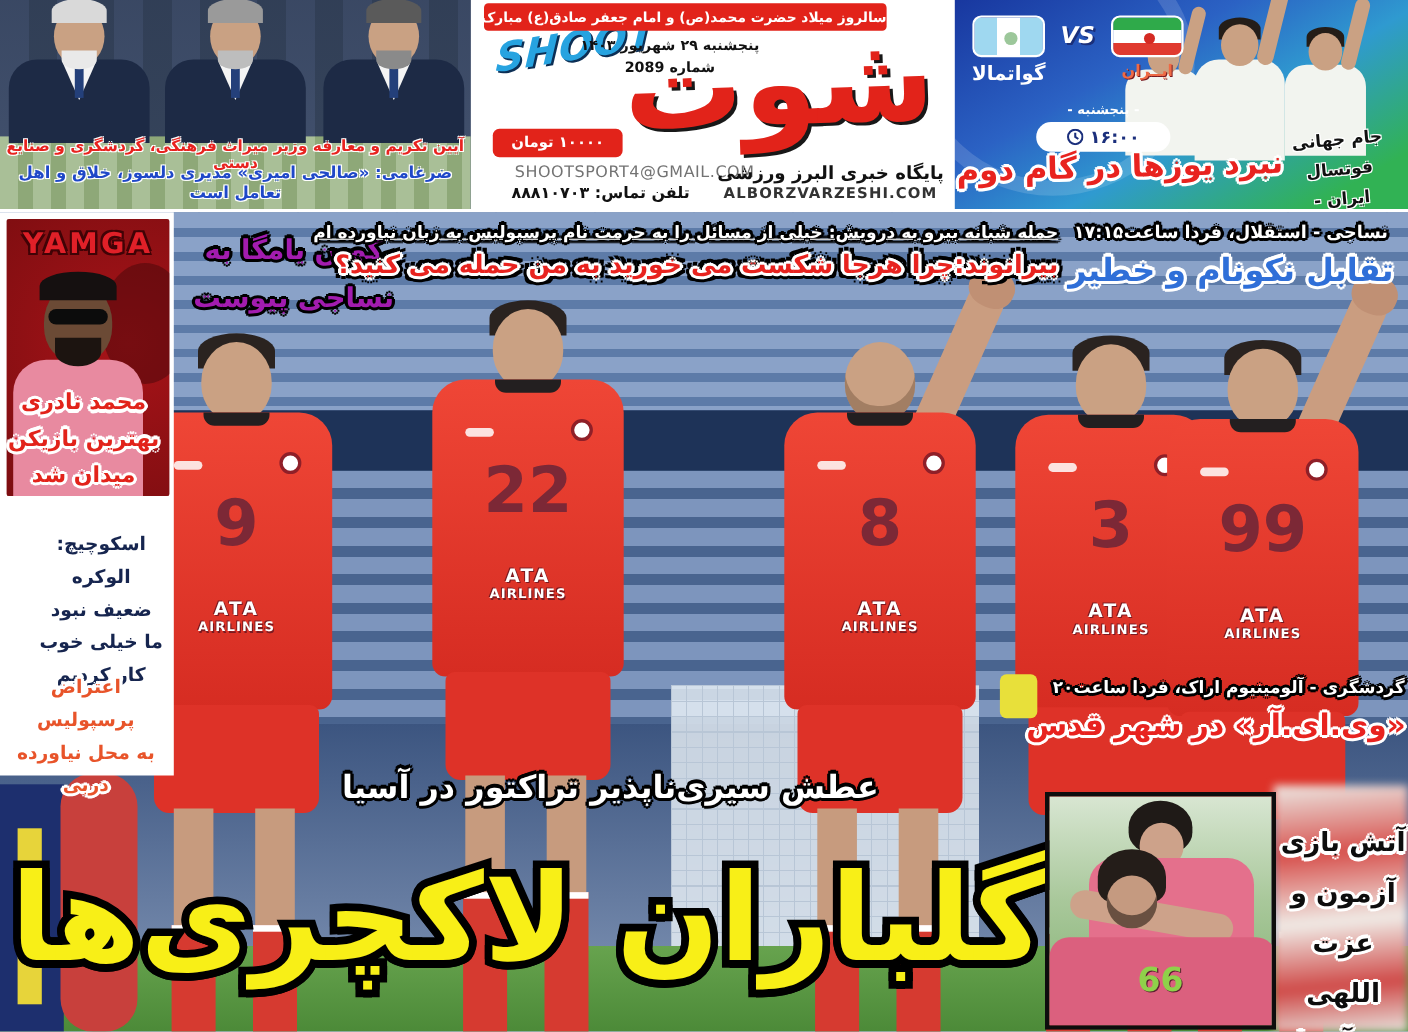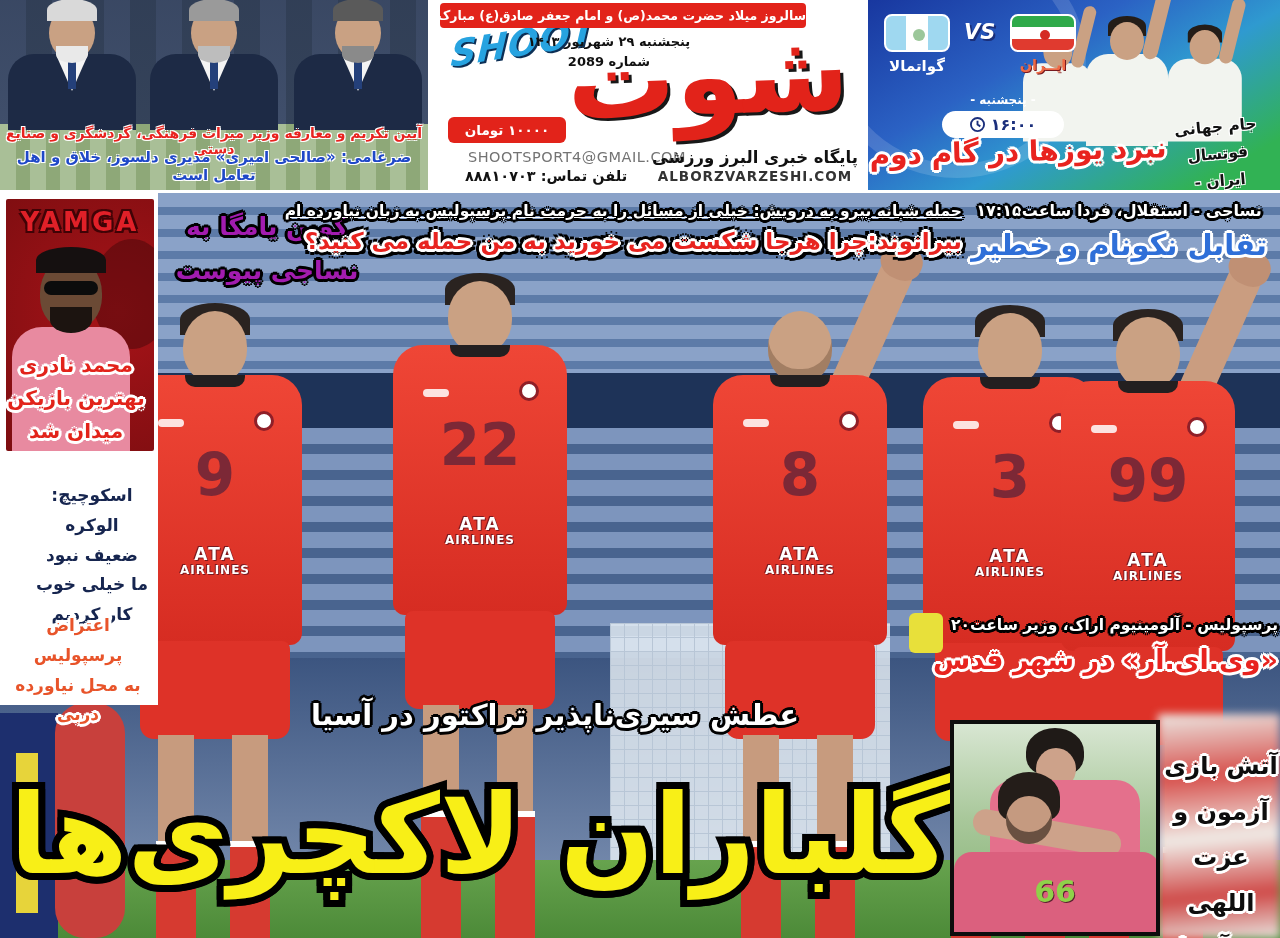--- a/index.html
+++ b/index.html
@@ -65,21 +65,21 @@
   .fp .fp-arm  { position:absolute; left:44px; top:-36px; width:15px; height:74px; background:#caa183; border-radius:8px; transform:rotate(14deg); }
   .fp1 { left:238px; top:22px; }
   .fp2 { left:172px; top:36px; transform:scale(.85); }
   .fp3 { left:318px; top:30px; transform:scale(.9); }
   .flagcard { position:absolute; width:66px; height:38px; border:2px solid #fff; border-radius:8px; overflow:hidden; }
   #flag-guat { left:16px; top:14px; background:linear-gradient(90deg,#9fd8f0 0 33%,#fff 33% 67%,#9fd8f0 67%); }
   #flag-guat::after { content:""; position:absolute; left:27px; top:13px; width:12px; height:12px; border-radius:50%; background:#9cc79a; }
   #flag-iran { left:142px; top:14px; background:linear-gradient(180deg,#2faa4a 0 33%,#fff 33% 67%,#e03a2f 67%); }
   #flag-iran::after { content:""; position:absolute; left:28px; top:14px; width:10px; height:10px; border-radius:50%; background:#d42a23; }
   #vs { left:96px; top:20px; font-size:21px; font-style:italic; color:#fff; text-shadow:2px 2px 0 #1a2f7a; }
-  #lbl-guat { left:0; top:57px; width:98px; font-size:15px; color:#fff; }
+  #lbl-guat { left:0; top:57px; width:98px; font-size:18px; color:#fff; }
   #lbl-iran { left:128px; top:57px; width:94px; font-size:14.5px; color:#ef6a45; text-shadow:1px 1px 0 #7a1a20; }
   #fday { left:55px; top:93px; width:160px; font-size:12px; color:#fff; }
   #fclock { left:74px; top:111px; width:122px; height:27px; background:#fff; border-radius:14px;
             color:#1b2f7c; font-size:16px; display:flex; align-items:center; justify-content:center; gap:6px; }
   #fheadline { left:0; top:135px; width:300px; font-size:28px; color:#e8231f; transform:rotate(-1.5deg); white-space:nowrap; }
   #fevent { left:294px; top:114px; width:114px; font-size:15.5px; color:#111; line-height:1.75; transform:rotate(-5deg); }
 
   
   #photo { left:0; top:193px; width:1280px; height:745px; overflow:hidden; background:#5d7ba8; }
   #photo .seats-a { position:absolute; top:0; width:100%; height:180px;
@@ -397,21 +397,21 @@
   </div>
 
   <div id="yamga-head" class="abs ctr b ovl" dir="rtl">
     <div>کوین یامگا به</div>
     <div>نساجی پیوست</div>
   </div>
   <div id="biru" class="abs ctr b o-blk ovl" dir="rtl">حمله شبانه بیرو به درویش: خیلی از مسائل را به حرمت نام پرسپولیس به زبان نیاورده ام</div>
   <div id="beiran" class="abs ctr b ring-wb ovl" dir="rtl">بیرانوند:چرا هرجا شکست می خورید به من حمله می کنید؟</div>
   <div id="nassaji" class="abs ctr b o-blk ovl" dir="rtl">نساجی - استقلال، فردا ساعت۱۷:۱۵</div>
   <div id="nekounam" class="abs ctr b o-wht ovl" dir="rtl">تقابل نکونام و خطیر</div>
-  <div id="perspolis" class="abs ctr b o-blk ovl" dir="rtl">پرسپولیس - آلومینیوم اراک، وزیر ساعت۲۰</div>
+  <div id="perspolis" class="abs ctr b o-blk ovl" dir="rtl">گردشگری - آلومینیوم اراک، فردا ساعت۲۰</div>
   <div id="var" class="abs ctr b o-wht ovl" dir="rtl">«وی.ای.آر» در شهر قدس</div>
   <div id="kicker" class="abs ctr b o-blk" dir="rtl">عطش سیری‌ناپذیر تراکتور در آسیا</div>
 
   <div id="bighead" class="abs">
     <span class="stroke" dir="rtl">گلباران لاکچری‌ها</span>
     <span class="fill" dir="rtl">گلباران لاکچری‌ها</span>
   </div>
 
   <div id="corner-blur" class="abs"></div>
   <div id="brphoto" class="abs">

